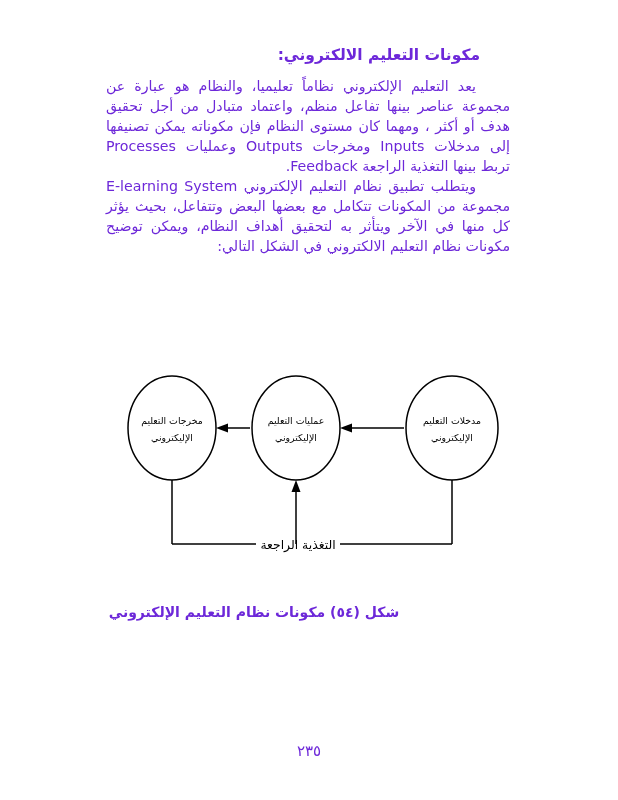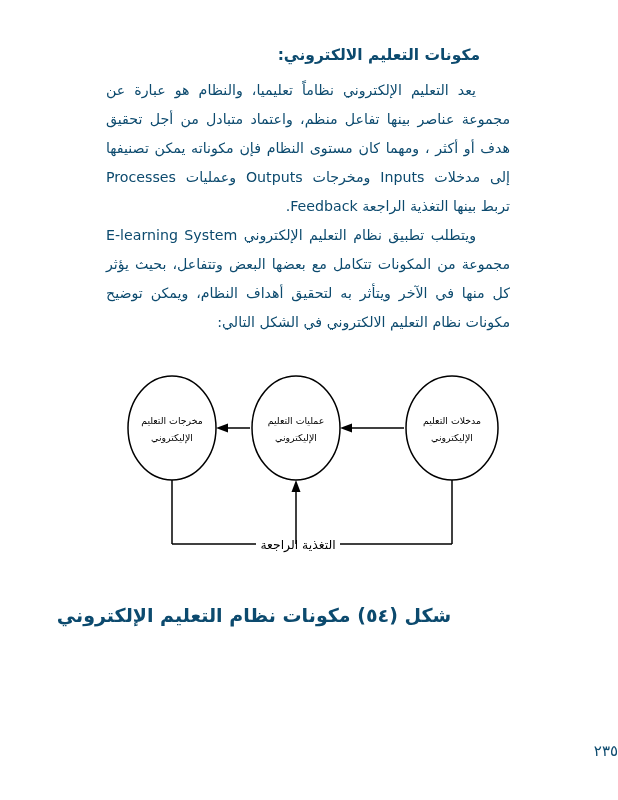--- a/index.html
+++ b/index.html
@@ -7,21 +7,21 @@
     padding: 0;
     background: #ffffff;
   }
   .page {
     position: relative;
     width: 618px;
     height: 800px;
     background: #ffffff;
     overflow: hidden;
     font-family: "DejaVu Sans", "Liberation Sans", sans-serif;
-    color: #0c4a6e;
+    color: #6d28d9;
   }
 
   
   .textblock {
     position: absolute;
     top: 44px;
     right: 108px;
     width: 404px;
     direction: rtl;
     text-align: justify;
@@ -32,21 +32,21 @@
     font-weight: bold;
     line-height: 1.5;
     margin: 0 0 9px 0;
     text-align: right;
     padding-right: 30px;
     letter-spacing: 0px;
   }
 
   .para {
     font-size: 14.2px;
-    line-height: 29px;
+    line-height: 20px;
     margin: 0;
     text-align: justify;
     text-align-last: right;
     text-justify: inter-word;
   }
   .para .indent { display: inline-block; width: 34px; }
   .para.second { }
 
   
   .diagram {
@@ -69,31 +69,32 @@
     direction: rtl;
   }
 
   
   .caption {
     position: absolute;
     top: 604px;
     left: 0;
     width: 508px;
     text-align: center;
-    font-size: 19px;
+    font-size: 14px;
     font-weight: bold;
     direction: rtl;
   }
 
   
   .folio {
     position: absolute;
     top: 742px;
     left: 0;
     width: 618px;
+    text-align: center;
     font-size: 15px;
     direction: rtl;
   }
 </style>
 </head>
 <body>
 
 <div class="page">
 
   <div class="textblock">

